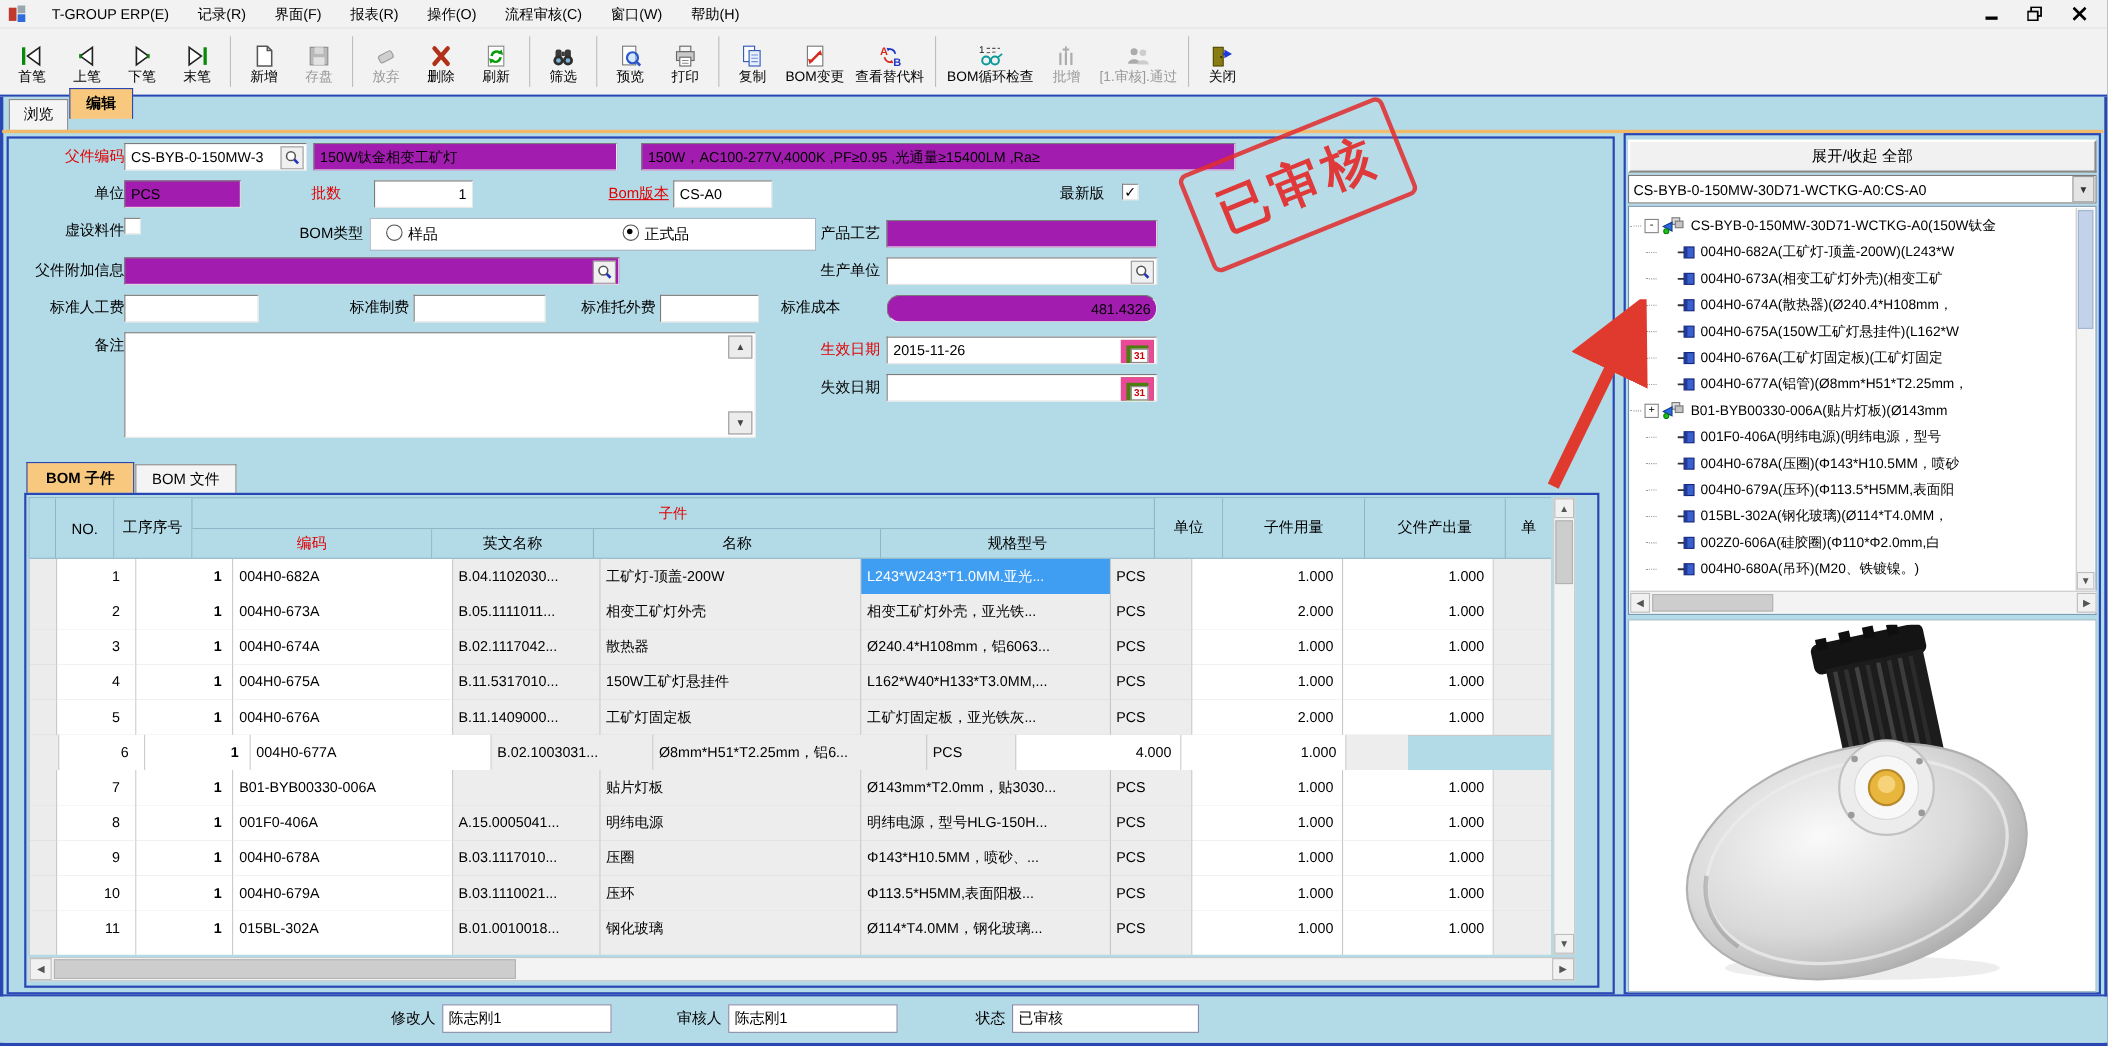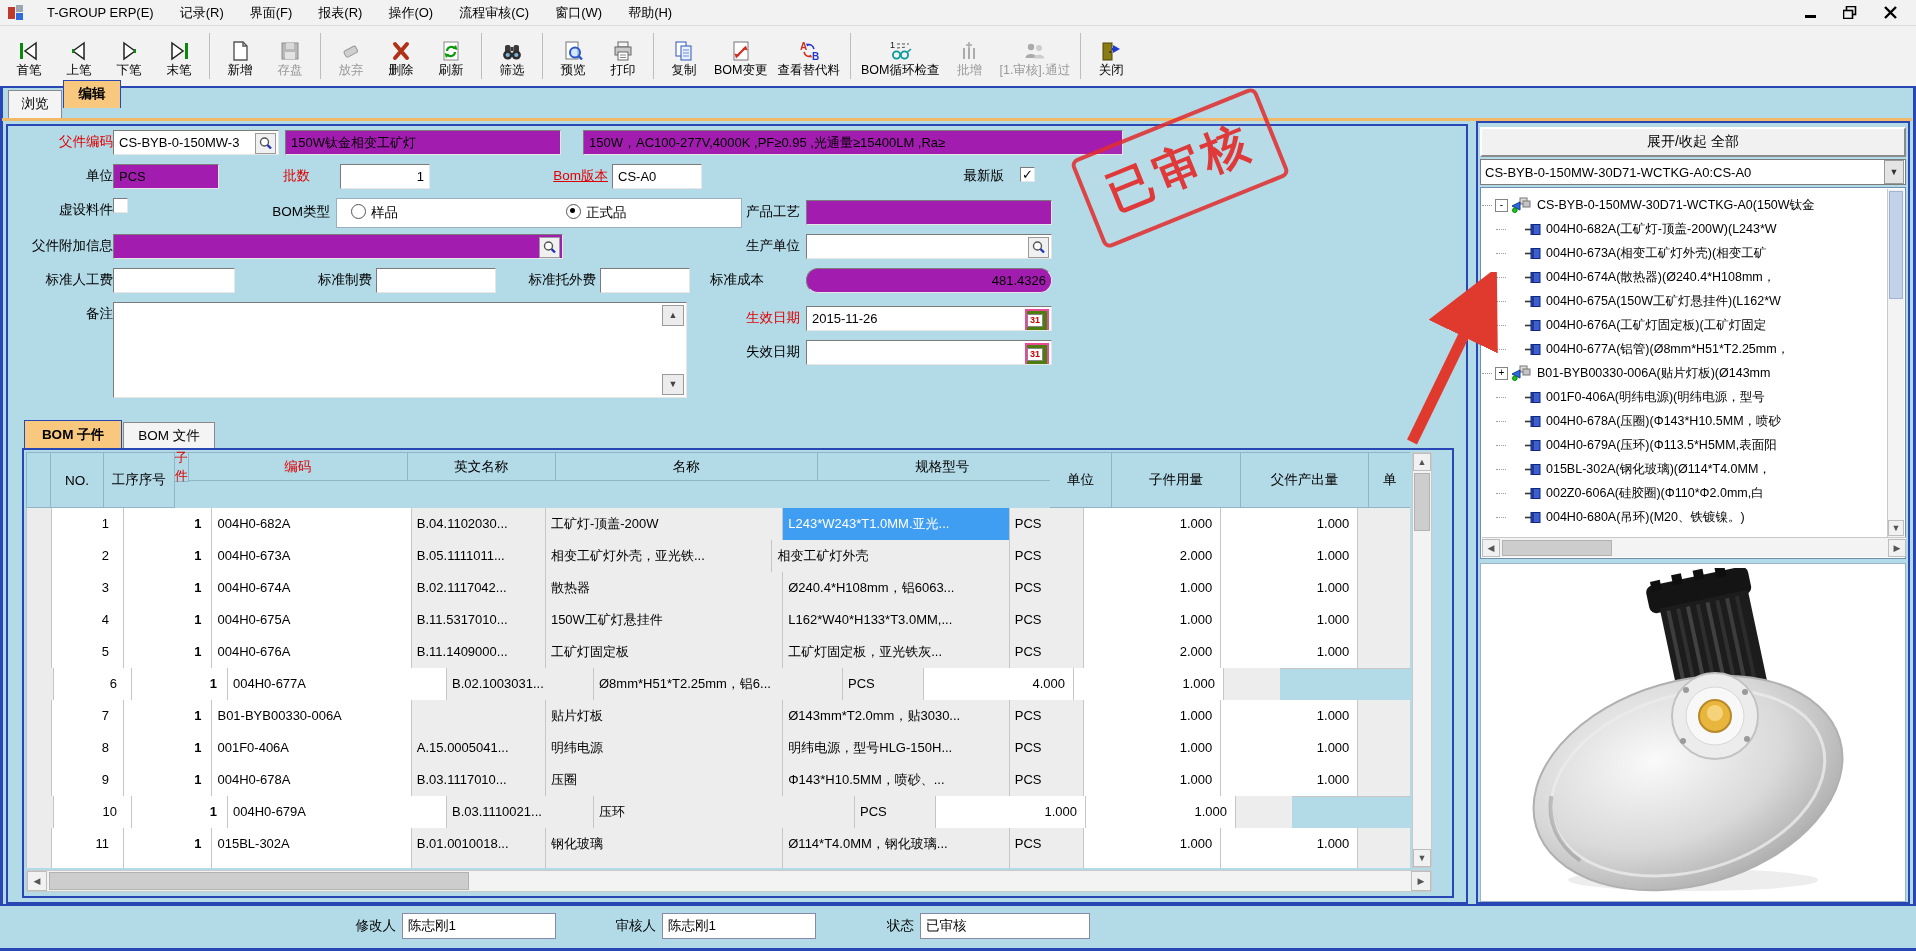--- a/index.html
+++ b/index.html
@@ -49,39 +49,39 @@
   .field.ralign{text-align:right;}
   .lookup{position:absolute;right:2px;top:2px;width:19px;height:19px;background:#f0f0f0;
           border:1px solid #9a9a9a;display:flex;align-items:center;justify-content:center;}
   .checkbox{width:15px;height:15px;background:#fff;border:1px solid;border-color:#7b7b7b #e6e6e6 #e6e6e6 #7b7b7b;
             font-size:13px;line-height:13px;text-align:center;font-weight:bold;}
   .checkbox.checked::after{content:"✓";}
   .radiobox{background:#fff;border:1px solid #9ab0c0;display:flex;align-items:center;}
   .radio{width:13px;height:13px;border:1px solid #555;border-radius:50%;background:#fff;position:relative;display:inline-block;vertical-align:-2px;}
   .radio.on::after{content:"";position:absolute;left:3px;top:3px;width:5px;height:5px;border-radius:50%;background:#000;}
   .rlabel{margin-left:5px;font-size:13.5px;}
-  .calbtn{position:absolute;right:2px;top:2px;width:20px;height:19px;background:#4d7c0f;border:2px solid #ec4899;
-          display:flex;align-items:center;justify-content:flex-start;}
+  .calbtn{position:absolute;right:2px;top:2px;width:20px;height:19px;background:#4d7c0f;border:5px solid #ec4899;
+          display:flex;align-items:center;justify-content:flex-end;}
   .calface{background:#fff;border:1px solid #888;font-size:9px;font-weight:bold;color:#c00;padding:0 2px;line-height:11px;}
   .spinner{position:absolute;right:2px;width:20px;height:19px;background:#ececec;border:1px solid #9a9a9a;
            display:flex;align-items:center;justify-content:center;font-size:9px;color:#444;}
 
   
   #stamp{left:1080px;top:120px;width:200px;height:96px;transform:rotate(-22deg);
          border:4px solid rgba(226,42,42,.85);border-radius:8px;display:flex;align-items:center;justify-content:center;
          color:rgba(226,42,42,.92);font-size:46px;font-weight:bold;letter-spacing:5px;background:rgba(255,255,255,0.06);}
 
   
   .btab{height:30px;line-height:28px;text-align:center;border:1px solid #8a8a8a;border-bottom:none;background:#f4f4f4;font-size:13.5px;}
   .btab.active{background:#f7c87e;font-weight:bold;border-color:#2846b4;}
   #tablebox{left:22px;top:448px;width:1432px;height:450px;}
   .hcell{background:#b3dae7;border-right:1px solid #8fb6c6;border-bottom:1px solid #8fb6c6;
          display:flex;align-items:center;justify-content:center;font-size:13.5px;}
   #thead{left:26px;top:452px;width:1384px;height:56px;display:flex;border-top:1px solid #8fb6c6;border-left:1px solid #8fb6c6;}
-  .hgroup{display:flex;flex-direction:row;}
+  .hgroup{display:flex;flex-direction:column;}
   .hgroup-top{height:28px;display:flex;align-items:center;justify-content:center;border-right:1px solid #8fb6c6;border-bottom:1px solid #8fb6c6;}
   .hgroup-bot{display:flex;height:28px;}
   #rows{left:26px;top:508px;width:1384px;height:360px;overflow:hidden;border-left:1px solid #c6c6c6;}
   .trow{display:flex;height:32px;}
   .c{border-right:1px solid #c6c6c6;border-bottom:1px solid #c6c6c6;height:32px;line-height:31px;
      padding:0 5px;white-space:nowrap;overflow:hidden;font-size:13px;background:#fff;}
   .c0{width:26px;background:#ececec;padding:0;}
   .c1{width:58px;text-align:right;padding-right:14px;}
   .c2{width:80px;text-align:right;padding-right:10px;font-weight:bold;}
   .c3{width:208px;}
@@ -514,22 +514,22 @@
       <div class="c c8">1.000</div>
       <div class="c c9">1.000</div>
       <div class="c c10"></div>
     </div>
       <div class="trow">
       <div class="c c0"></div>
       <div class="c c1">2</div>
       <div class="c c2">1</div>
       <div class="c c3">004H0-673A</div>
       <div class="c c4">B.05.1111011...</div>
+      <div class="c c5">相变工矿灯外壳</div>
       <div class="c c6">相变工矿灯外壳，亚光铁...</div>
-      <div class="c c5">相变工矿灯外壳</div>
       <div class="c c7">PCS</div>
       <div class="c c8">2.000</div>
       <div class="c c9">1.000</div>
       <div class="c c10"></div>
     </div>
       <div class="trow">
       <div class="c c0"></div>
       <div class="c c1">3</div>
       <div class="c c2">1</div>
       <div class="c c3">004H0-674A</div>
@@ -618,20 +618,21 @@
       <div class="c c9">1.000</div>
       <div class="c c10"></div>
     </div>
       <div class="trow">
       <div class="c c0"></div>
       <div class="c c1">10</div>
       <div class="c c2">1</div>
       <div class="c c3">004H0-679A</div>
       <div class="c c4">B.03.1110021...</div>
       <div class="c c5">压环</div>
+      <div class="c c6">Φ113.5*H5MM,表面阳极...</div>
       <div class="c c7">PCS</div>
       <div class="c c8">1.000</div>
       <div class="c c9">1.000</div>
       <div class="c c10"></div>
     </div>
       <div class="trow">
       <div class="c c0"></div>
       <div class="c c1">11</div>
       <div class="c c2">1</div>
       <div class="c c3">015BL-302A</div>

